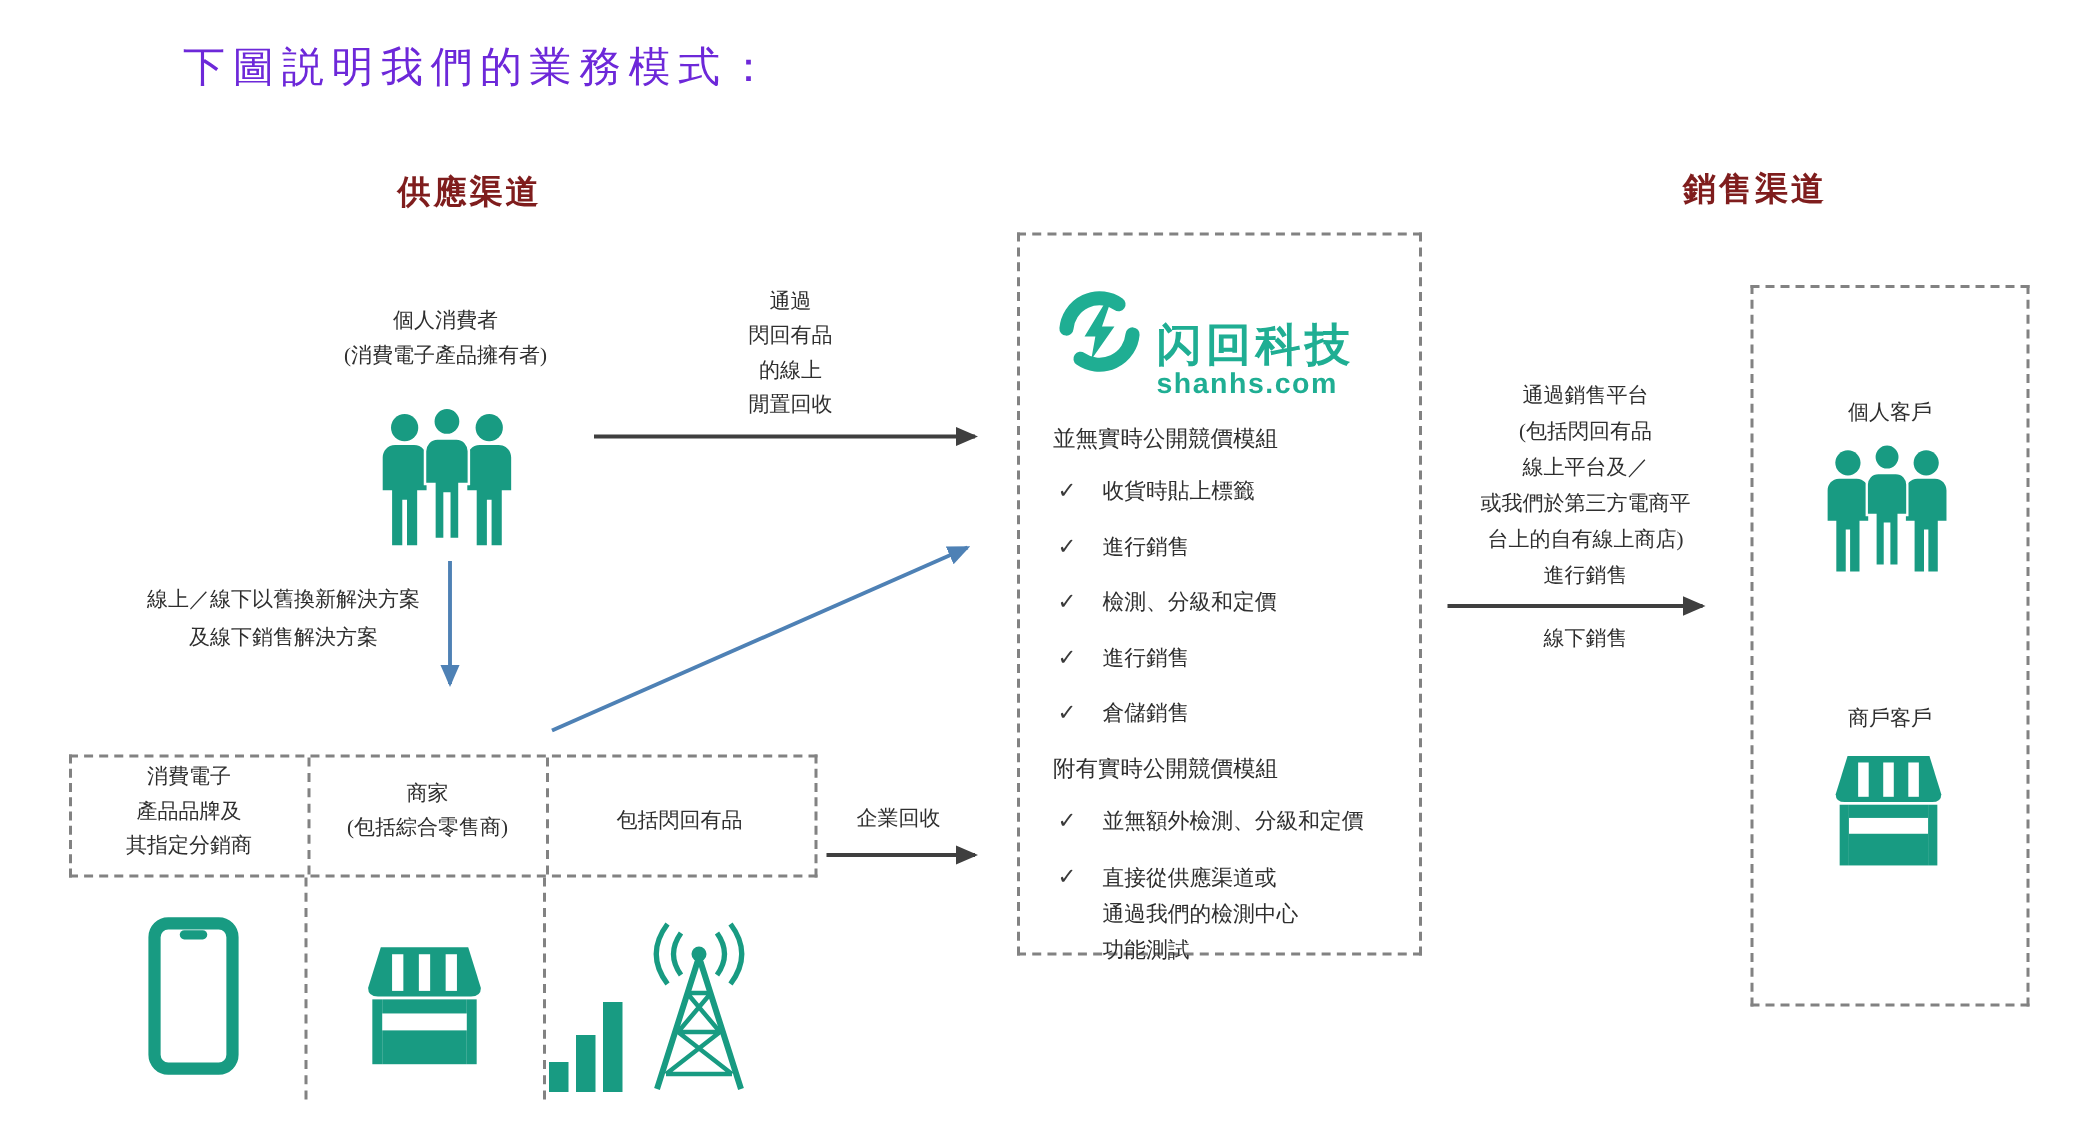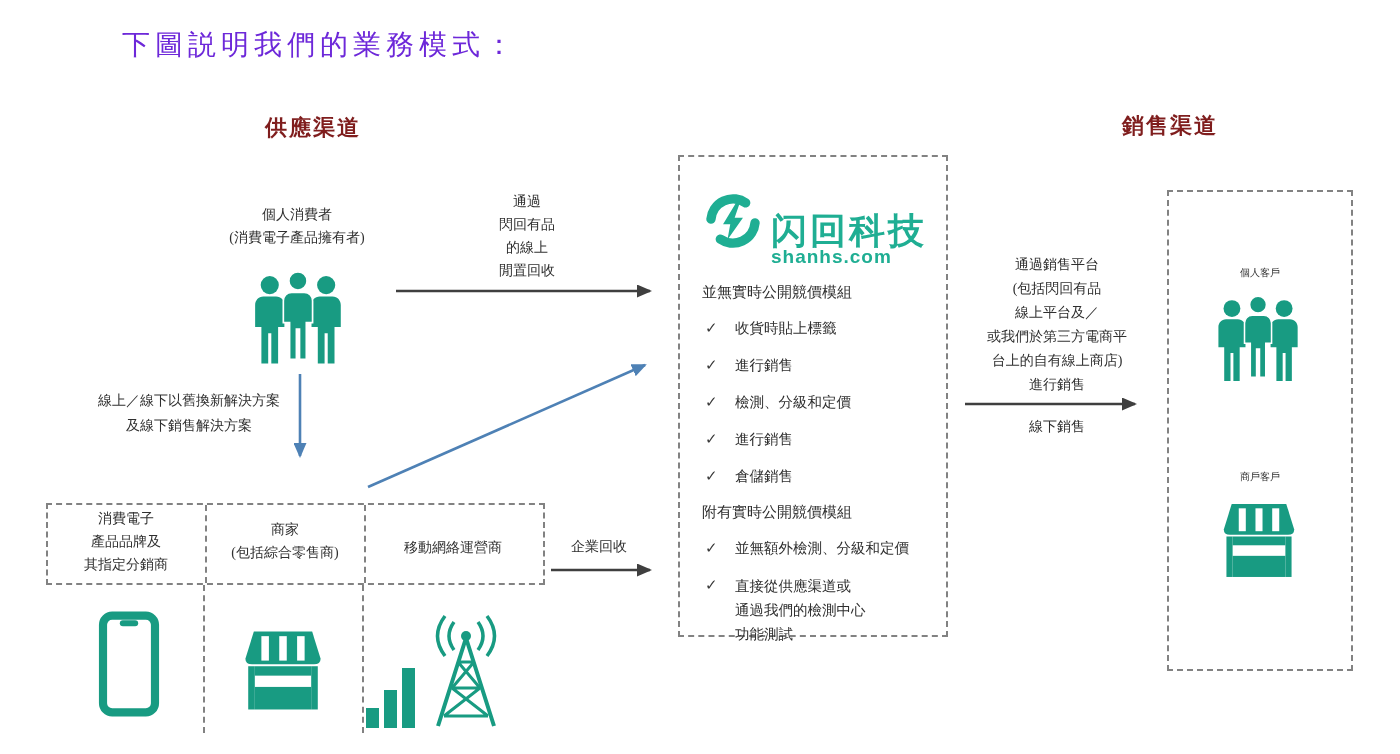--- a/index.html
+++ b/index.html
@@ -28,31 +28,31 @@
   #cell-operator-lbl{left:364px;top:536px;width:178px;}
   #phone-icon{left:98px;top:611px;width:62px;height:106px;}
   #store-icon-left{left:236px;top:625px;width:94px;height:90px;}
   #signal-tower{left:366px;top:612px;width:140px;height:118px;}
   #enterprise-lbl{left:548px;top:535px;width:102px;}
 
   #center-box{left:678px;top:155px;width:266px;height:478px;}
   .logo-row{display:flex;align-items:center;margin:17px 0 0 22px;}
   .logo-mark{width:62px;height:66px;flex:0 0 auto;}
   .logo-texts{margin-left:7px;font-family:"Liberation Sans",sans-serif;font-weight:bold;color:#1fae93;}
-  .logo-name{font-size:36px;line-height:33px;letter-spacing:3px;margin-top:40px;}
+  .logo-name{font-size:30px;line-height:33px;letter-spacing:3px;margin-top:40px;}
   .logo-domain{font-size:19px;line-height:20px;letter-spacing:1px;}
   .sec-h{margin:16px 0 0 22px;font-size:15px;}
   .chk-row{display:flex;margin:15px 0 0 25px;font-size:14.5px;line-height:22px;}
   .chk{width:30px;flex:0 0 auto;color:#3a3a3a;font-size:15px;}
   .chk-text div{line-height:24px;}
 
   #sales-platform-lbl{left:957px;top:253px;width:200px;}
   #offline-lbl{left:957px;top:415px;width:200px;}
   #right-box{left:1167px;top:190px;width:182px;height:477px;}
-  .r-lbl{position:absolute;width:100%;text-align:center;font-size:10px;}
+  .r-lbl{position:absolute;width:100%;text-align:center;font-size:14px;}
   #r-lbl-individual{top:74px;}
   #people-right{position:absolute;left:44px;top:104px;width:92px;height:86px;}
   #r-lbl-merchant{top:278px;}
   #store-right{position:absolute;left:46px;top:304px;width:88px;height:88px;}
 
   #arrow-layer{left:0;top:0;pointer-events:none;}
   svg{display:block;}
 </style>
 </head>
 <body>
@@ -131,21 +131,21 @@
   <div class="abs ctr lbl small-lh" id="cell-brand-lbl">
     <div>消費電子</div>
     <div>產品品牌及</div>
     <div>其指定分銷商</div>
   </div>
   <div class="abs ctr lbl small-lh" id="cell-merchant-lbl">
     <div>商家</div>
     <div>(包括綜合零售商)</div>
   </div>
   <div class="abs ctr lbl" id="cell-operator-lbl">
-    <div>移動網絡運營商</div>
+    <div>包括閃回有品</div>
   </div>
 
   <svg class="abs" id="phone-icon" viewBox="0 0 60 104">
     <rect x="4.5" y="4.5" width="51" height="95" rx="9" fill="none" stroke="#189b82" stroke-width="8"></rect>
     <rect x="21" y="9" width="18" height="6" rx="3" fill="#189b82"></rect>
   </svg>
 
   <svg class="abs" id="store-icon-left" viewBox="0 0 100 92" fill="#189b82">
     <use href="#sym-store"></use>
   </svg>

